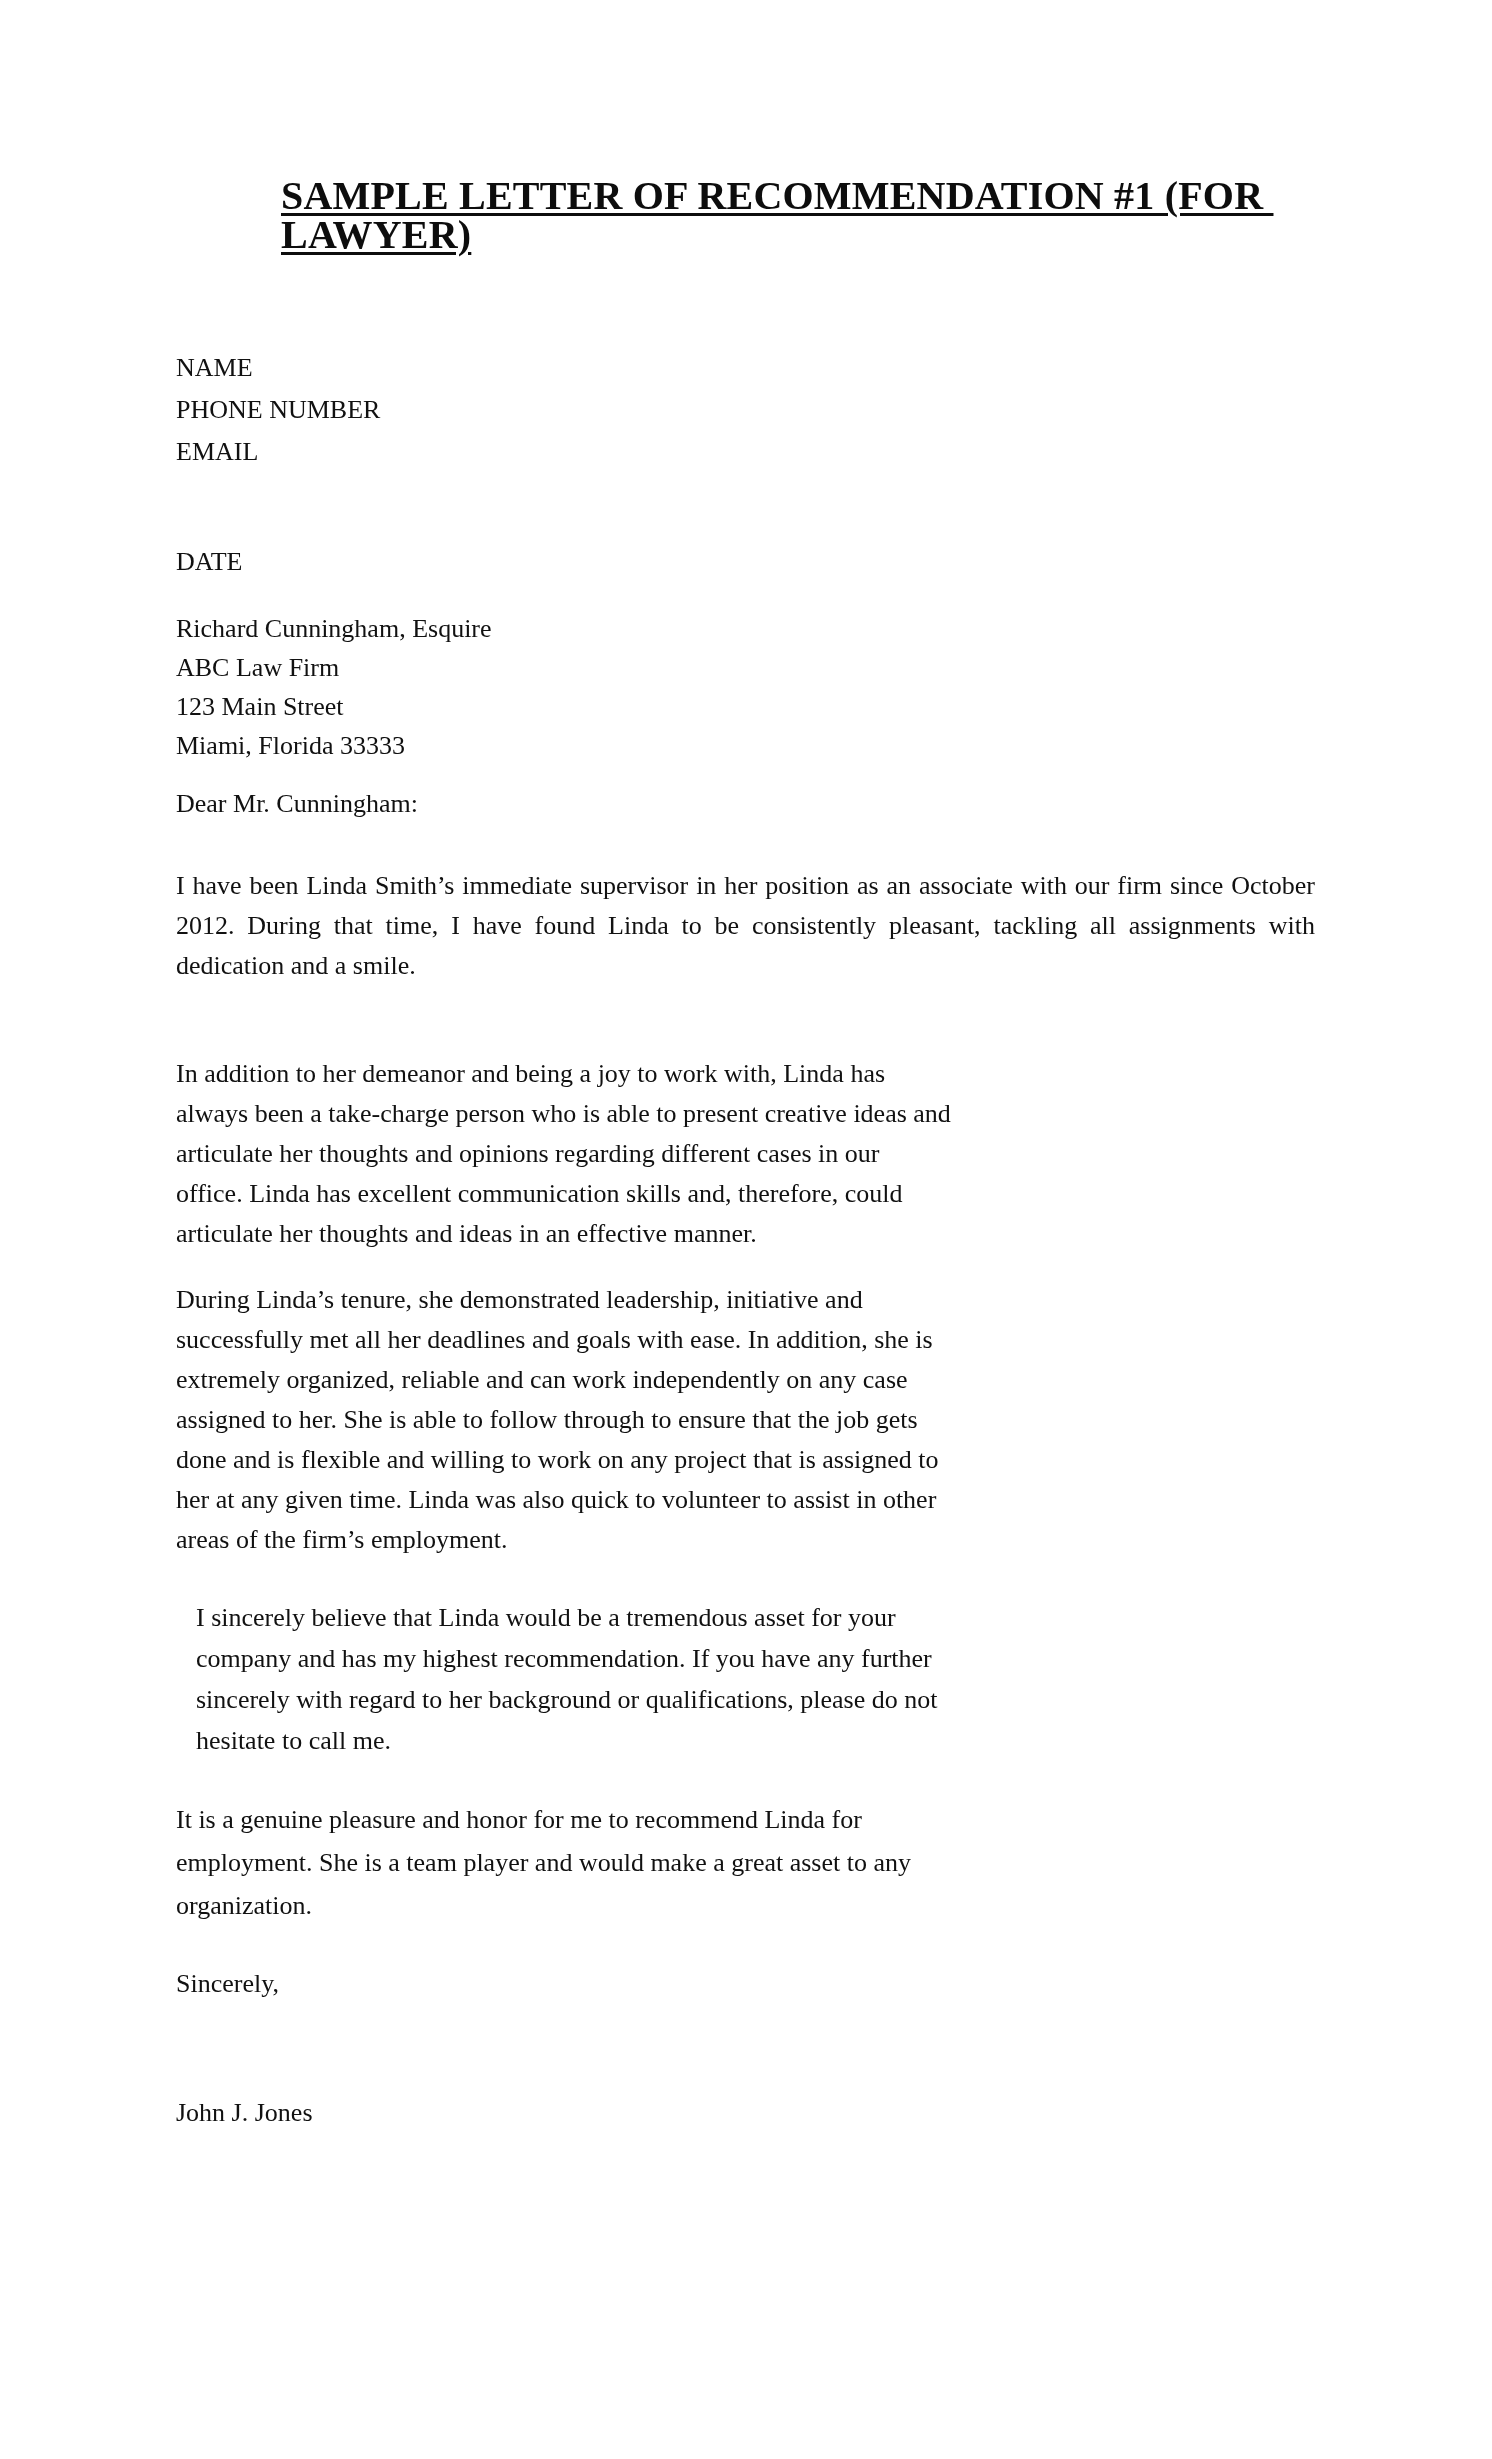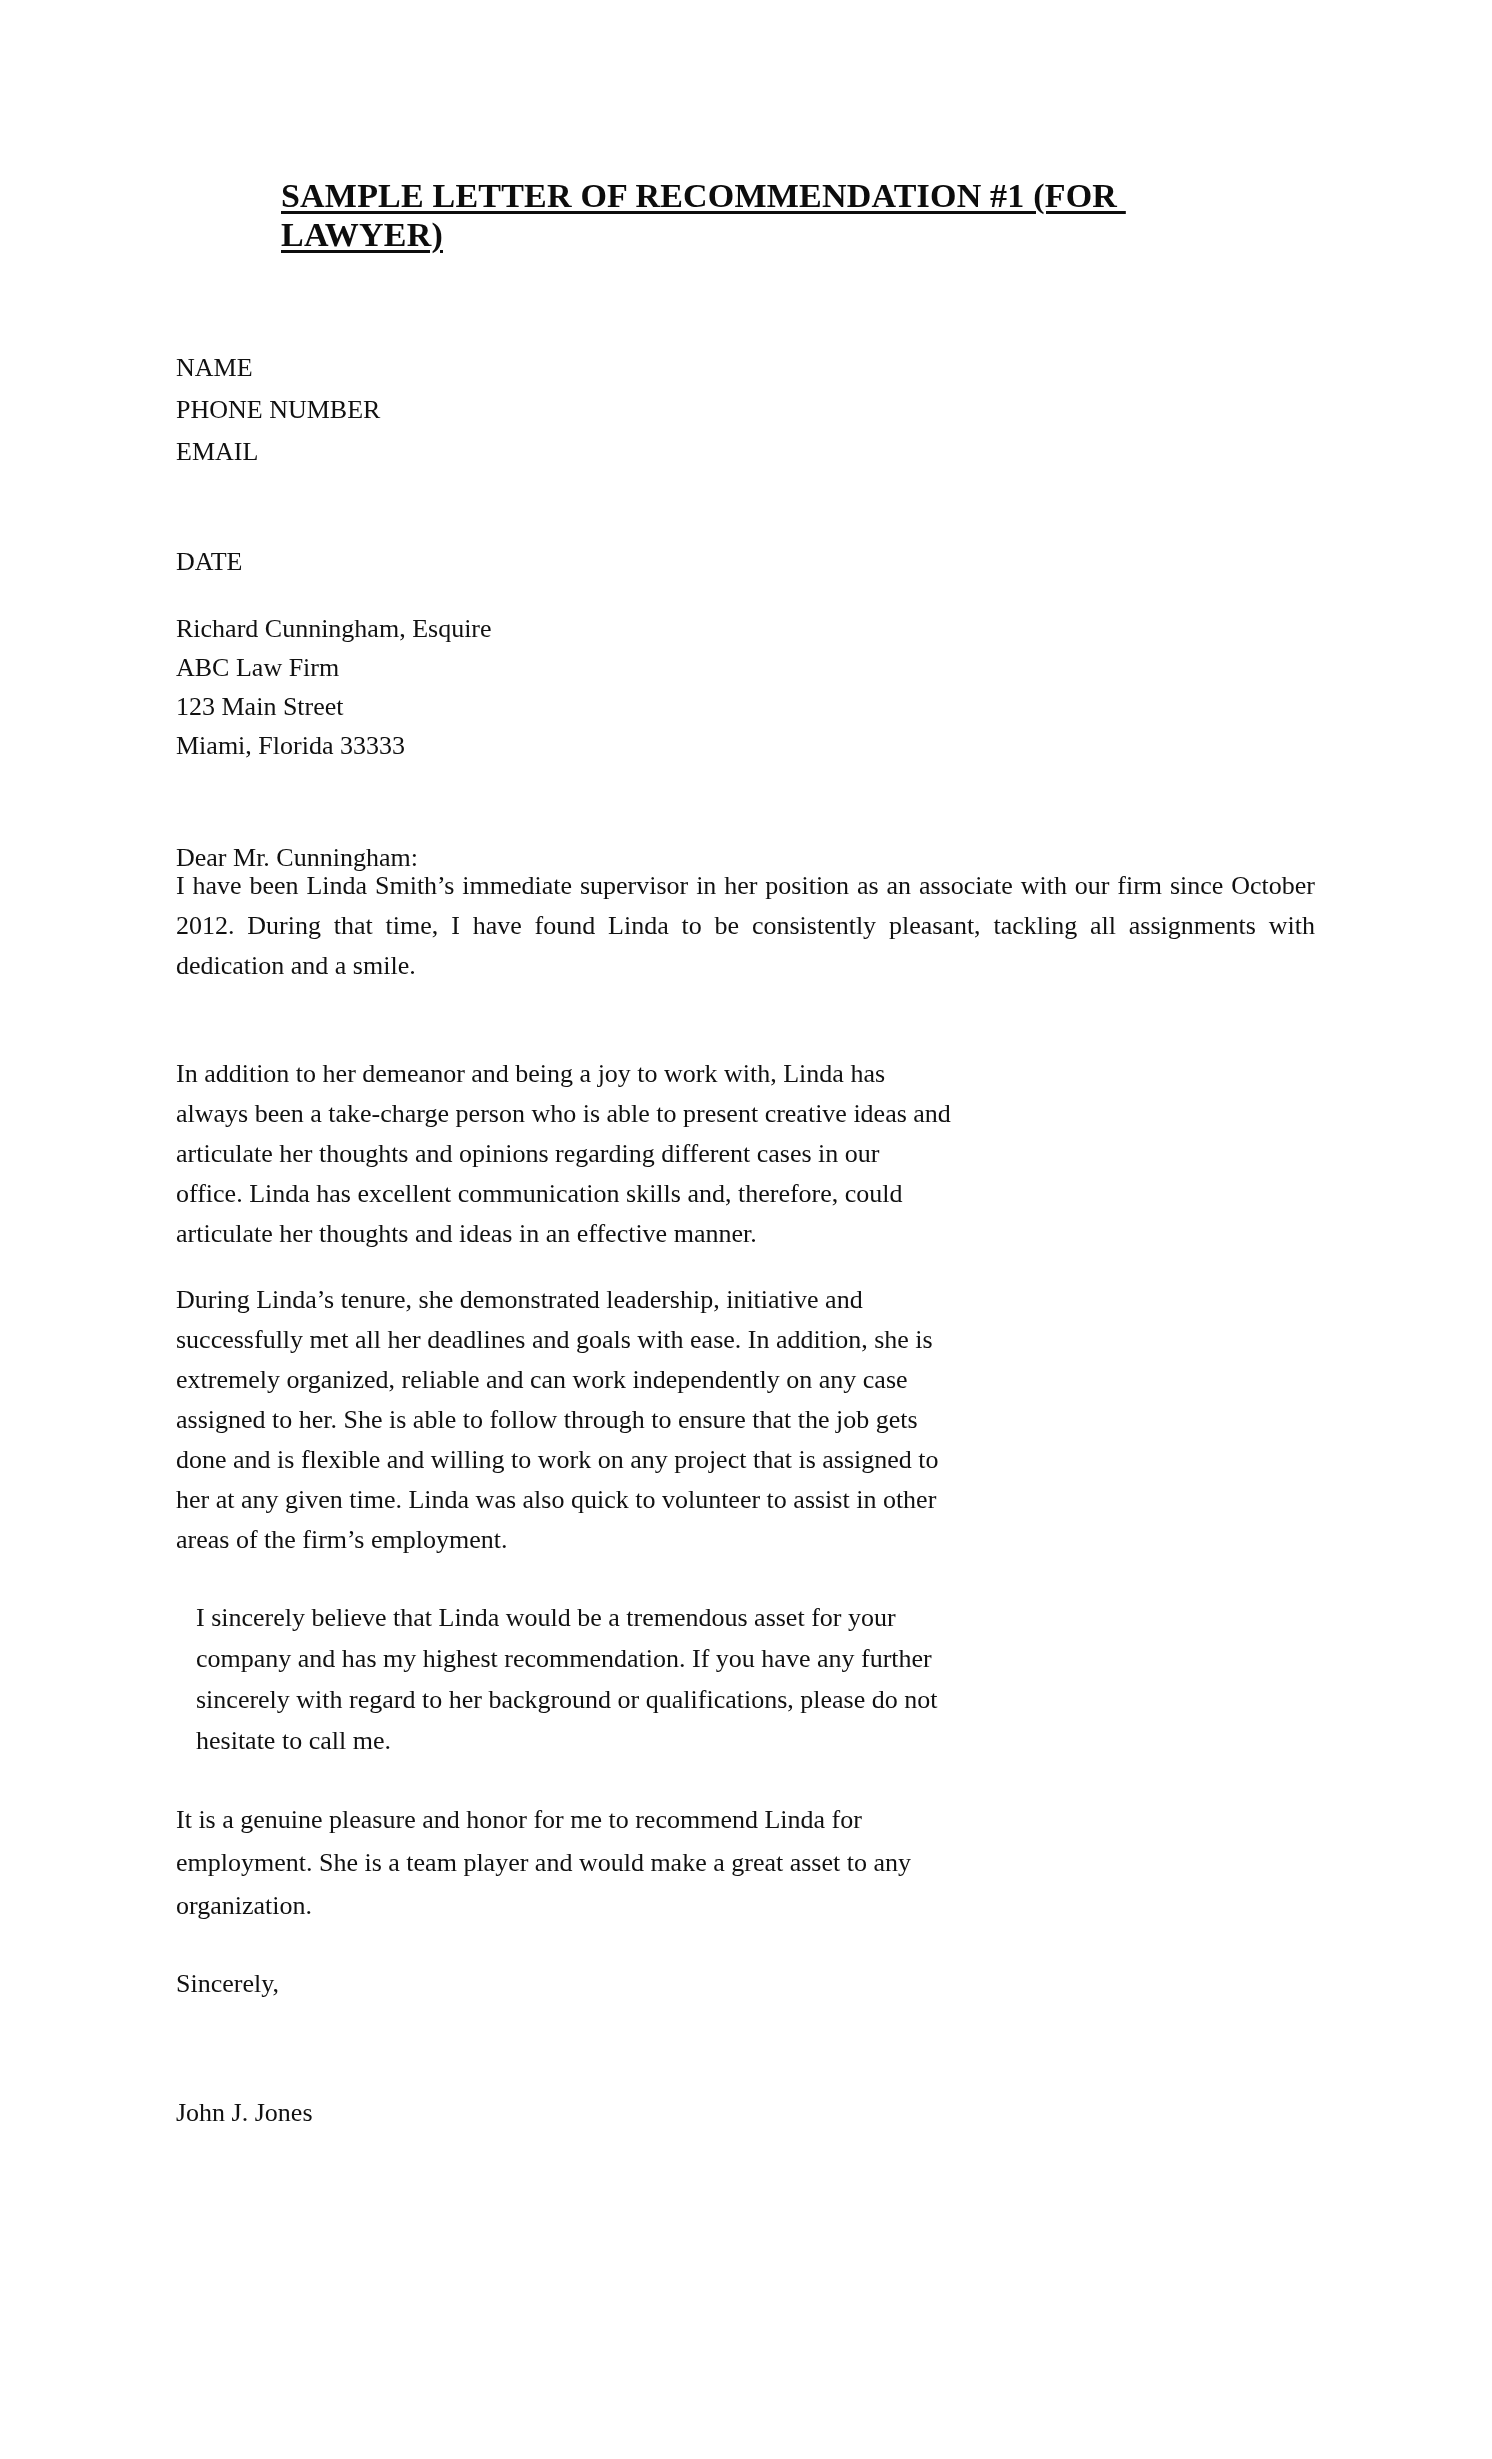--- a/index.html
+++ b/index.html
@@ -22,21 +22,21 @@
       height: 2459px;
       background: #ffffff;
     }
     .title {
       position: absolute;
       left: 281px;
       top: 176px;
       margin: 0;
       font-family: "Liberation Serif", "DejaVu Serif", serif;
       font-weight: bold;
-      font-size: 34px;
+      font-size: 40px;
       line-height: 39px;
       letter-spacing: 0.2px;
       color: #0d0d0d;
     }
     .title .tline {
       display: block;
       white-space: pre;
     }
     .title .tline span {
       text-decoration: underline;
@@ -55,21 +55,21 @@
     .para {
       margin: 0;
       white-space: normal;
     }
     .justify { text-align: justify; text-align-last: left; }
 
     
     #sender       { top: 347px; line-height: 42px; }
     #date         { top: 542px; }
     #recipient    { top: 609px; line-height: 39px; }
-    #salutation   { top: 838px; }
+    #salutation   { top: 784px; }
     #p1           { top: 866px; line-height: 40px; }
     #p2           { top: 1054px; line-height: 40px; }
     #p3           { top: 1280px; line-height: 40px; }
     #p4           { top: 1597px; line-height: 41px; margin-left: 20px; }
     #p5           { top: 1798px; line-height: 43px; }
     #closing      { top: 1964px; }
     #signature    { top: 2093px; }
   </style>
 </head>
 <body>

